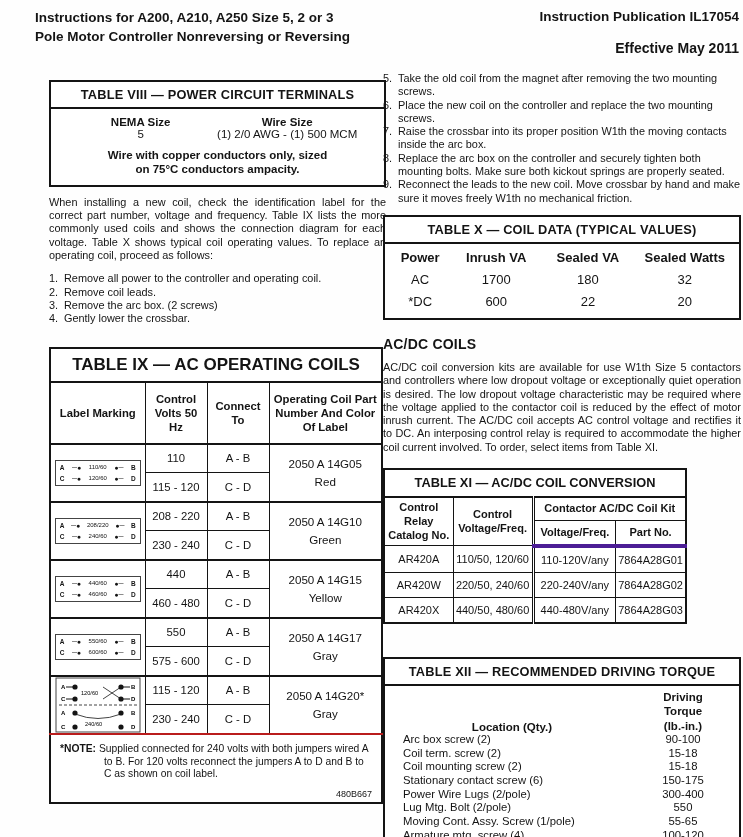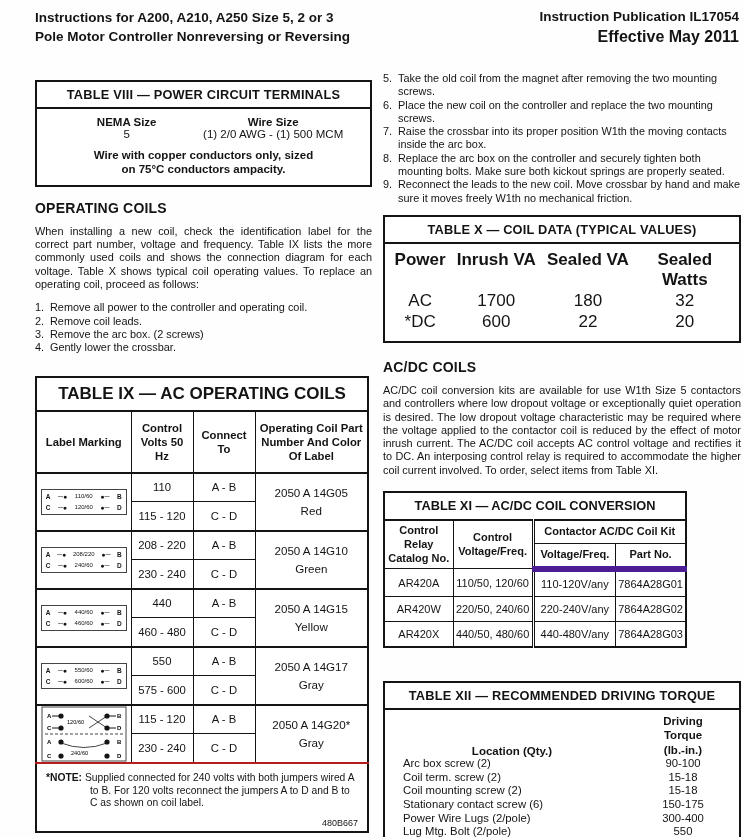--- a/index.html
+++ b/index.html
@@ -10,24 +10,24 @@
     color:#141414;
     position:relative;
     overflow:hidden;
   }
   .page { position:relative; width:743px; height:837px; background:#fefefe; }
 
   
   .hdr-left { position:absolute; left:35px; top:9px; font-weight:bold; font-size:13.5px; line-height:1.4; }
   .hdr-right { position:absolute; right:4px; top:9px; text-align:right; }
   .hdr-right .pub { font-weight:bold; font-size:13.5px; }
-  .hdr-right .eff { font-weight:bold; font-size:16px; margin-top:4px; }
-
-  
-  .col-left  { position:absolute; left:35px;  top:80px; width:337px; }
+  .hdr-right .eff { font-weight:bold; font-size:14px; margin-top:16px; }
+
+  
+  .col-left  { position:absolute; left:49px;  top:80px; width:337px; }
   .col-right { position:absolute; left:383px; top:72px; width:358px; }
 
   
   .boxtbl { border:2px solid #141414; background:#fff; }
   .tbl-title {
     font-weight:bold; text-align:center; font-size:12.8px;
     border-bottom:2px solid #141414; padding:5px 2px;
     letter-spacing:0.2px;
   }
 
@@ -71,32 +71,32 @@
   .cl-row { display:flex; align-items:center; justify-content:space-between; font-size:6.5px; }
   .cl-t { font-weight:bold; }
   .cl-dot-l::after { content:"\2500\25CF"; font-size:7px; }
   .cl-dot-r::before { content:"\25CF\2500"; font-size:7px; }
   .cl-v { font-size:6px; }
   .coil-svg { display:block; margin:0 auto; }
 
   
   .t10 { margin-top:10px; }
   .t10-grid { display:grid; grid-template-columns:18% 26% 27% 29%; text-align:center;
-              font-size:17px; padding:6px 4px 9px 4px; row-gap:1px; }
+              font-size:13px; padding:6px 4px 9px 4px; row-gap:7px; }
   .t10-grid .h { font-weight:bold; }
 
   
   .t11 { width:304px; border-collapse:collapse; margin-top:14px; background:#fff; }
   .t11, .t11 td, .t11 th { border:1px solid #141414; }
   .t11 { border-width:2px; }
   .t11 .title { border-bottom:2px solid #141414; font-size:12.8px; text-align:center; padding:5px 2px; }
   .t11 th { font-weight:bold; font-size:11px; line-height:1.25; padding:3px 2px; }
   .t11 td { font-size:11px; text-align:center; padding:6px 2px; }
   .t11 .dbl { border-left:3px double #141414; }
-  .t11 .hdr2 th { border-bottom:6px solid #4c1d95; }
+  .t11 .hdr2 th { border-bottom:4px solid #4c1d95; }
 
   
   .t12 { margin-top:33px; }
   .t12-body { padding:4px 10px 9px 12px; }
   .t12-headrow { display:flex; justify-content:space-between; align-items:flex-end; }
   .t12-loc-h { font-weight:bold; font-size:11.5px; width:230px; text-align:center; }
   .t12-tq-h { font-weight:bold; font-size:11.5px; width:92px; text-align:center; line-height:1.25; }
   .t12-row { display:flex; justify-content:space-between; font-size:11.3px; line-height:1.21; }
   .t12-row .loc { flex:1; padding-left:6px; }
   .t12-row .tq { width:92px; text-align:center; }
@@ -128,21 +128,20 @@
           <div class="t8-h">Wire Size</div>
           <div>(1) 2/0 AWG - (1) 500 MCM</div>
         </div>
       </div>
       <div class="t8-note">
         <div>Wire with copper conductors only, sized</div>
         <div>on 75°C conductors ampacity.</div>
       </div>
     </div>
 
-    <div class="sec-head">OPERATING COILS</div>
     <div class="para">When installing a new coil, check the identification label for the correct part number, voltage and frequency. Table IX lists the more commonly used coils and shows the connection diagram for each voltage. Table X shows typical coil operating values. To replace an operating coil, proceed as follows:</div>
 
     <div class="steps">
       <div class="step">
         <span class="num">1.</span>
         <span class="txt">Remove all power to the controller and operating coil.</span>
       </div>
       <div class="step">
         <span class="num">2.</span>
         <span class="txt">Remove coil leads.</span>

